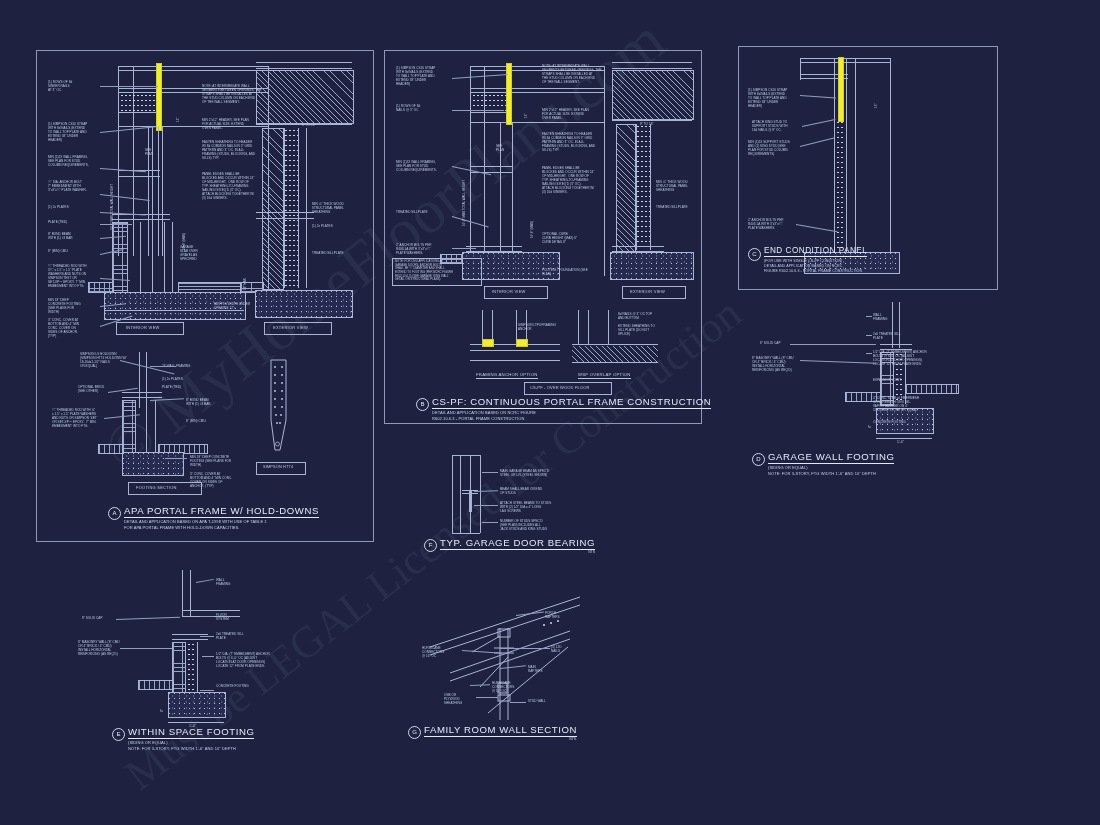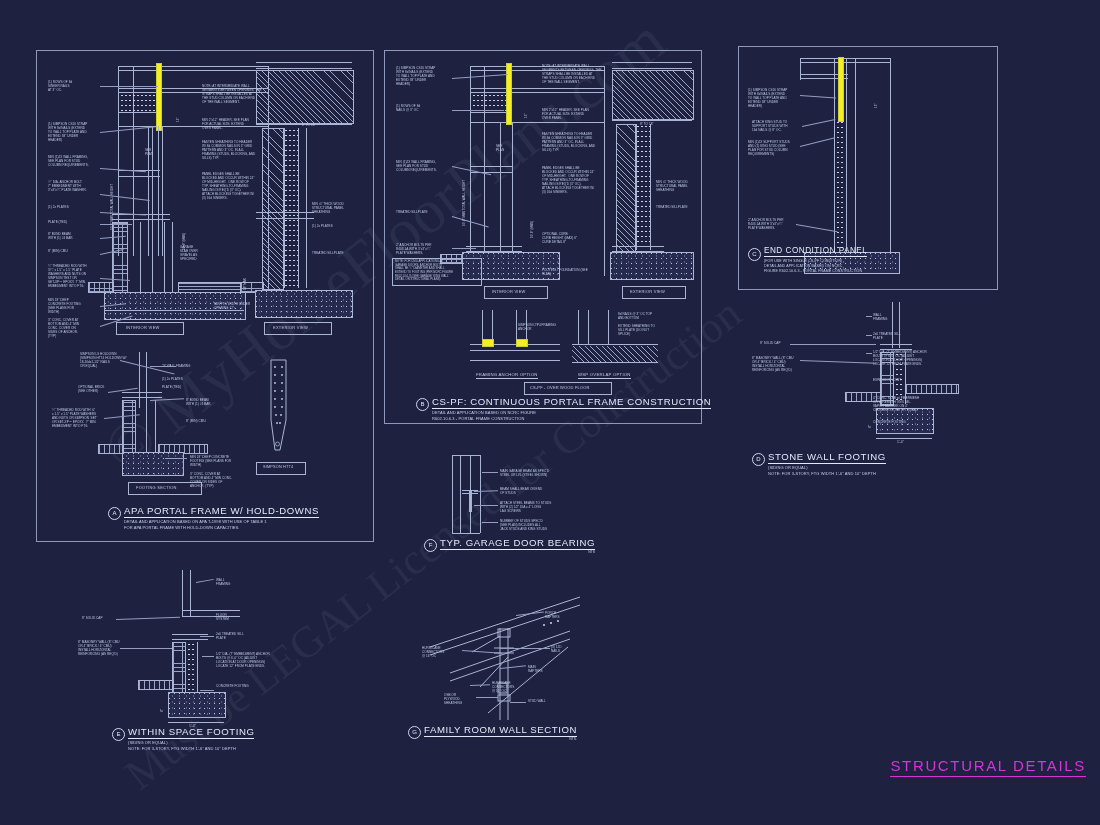--- a/index.html
+++ b/index.html
@@ -516,21 +516,21 @@
 REINFORCING (AS REQ'D)</span>
   <div class="lead" style="left:790px;top:344px;width:86px;"></div>
   <div class="lead" style="left:800px;top:360px;width:76px;transform:rotate(2deg);"></div>
   <div class="lead" style="left:866px;top:316px;width:6px;"></div>
   <div class="lead" style="left:866px;top:335px;width:6px;"></div>
   <div class="lead" style="left:866px;top:353px;width:6px;"></div>
 
   <div class="dt" style="left:752px;top:452px;">
     <div class="bub">D</div>
     <div>
-      <div class="tt">STONE WALL FOOTING</div>
+      <div class="tt">GARAGE WALL FOOTING</div>
       <div class="sub">(SIDING OR EQUAL)
 NOTE: FOR 3-STORY, FTG WIDTH 1'-6" AND 10" DEPTH</div>
     </div>
   </div>
 
   <div class="ln lnv" style="left:182px;top:570px;height:46px;"></div>
   <div class="ln lnv" style="left:190px;top:570px;height:46px;"></div>
   <div class="ln lnh" style="left:182px;top:610px;width:58px;"></div>
   <div class="ln lnh" style="left:182px;top:616px;width:58px;"></div>
   <div class="ln lnh" style="left:172px;top:634px;width:36px;"></div>
@@ -659,15 +659,14 @@
   <div class="lead" style="left:476px;top:697px;width:22px;"></div>
 
   <div class="dt" style="left:408px;top:725px;">
     <div class="bub">G</div>
     <div>
       <div class="tt">FAMILY ROOM WALL SECTION</div>
       <div class="nts">NTS.</div>
     </div>
   </div>
 
-  <div id="sheet-title">STRUCTURAL DETAILS</div>
 
 </div>
 
 </body></html>

